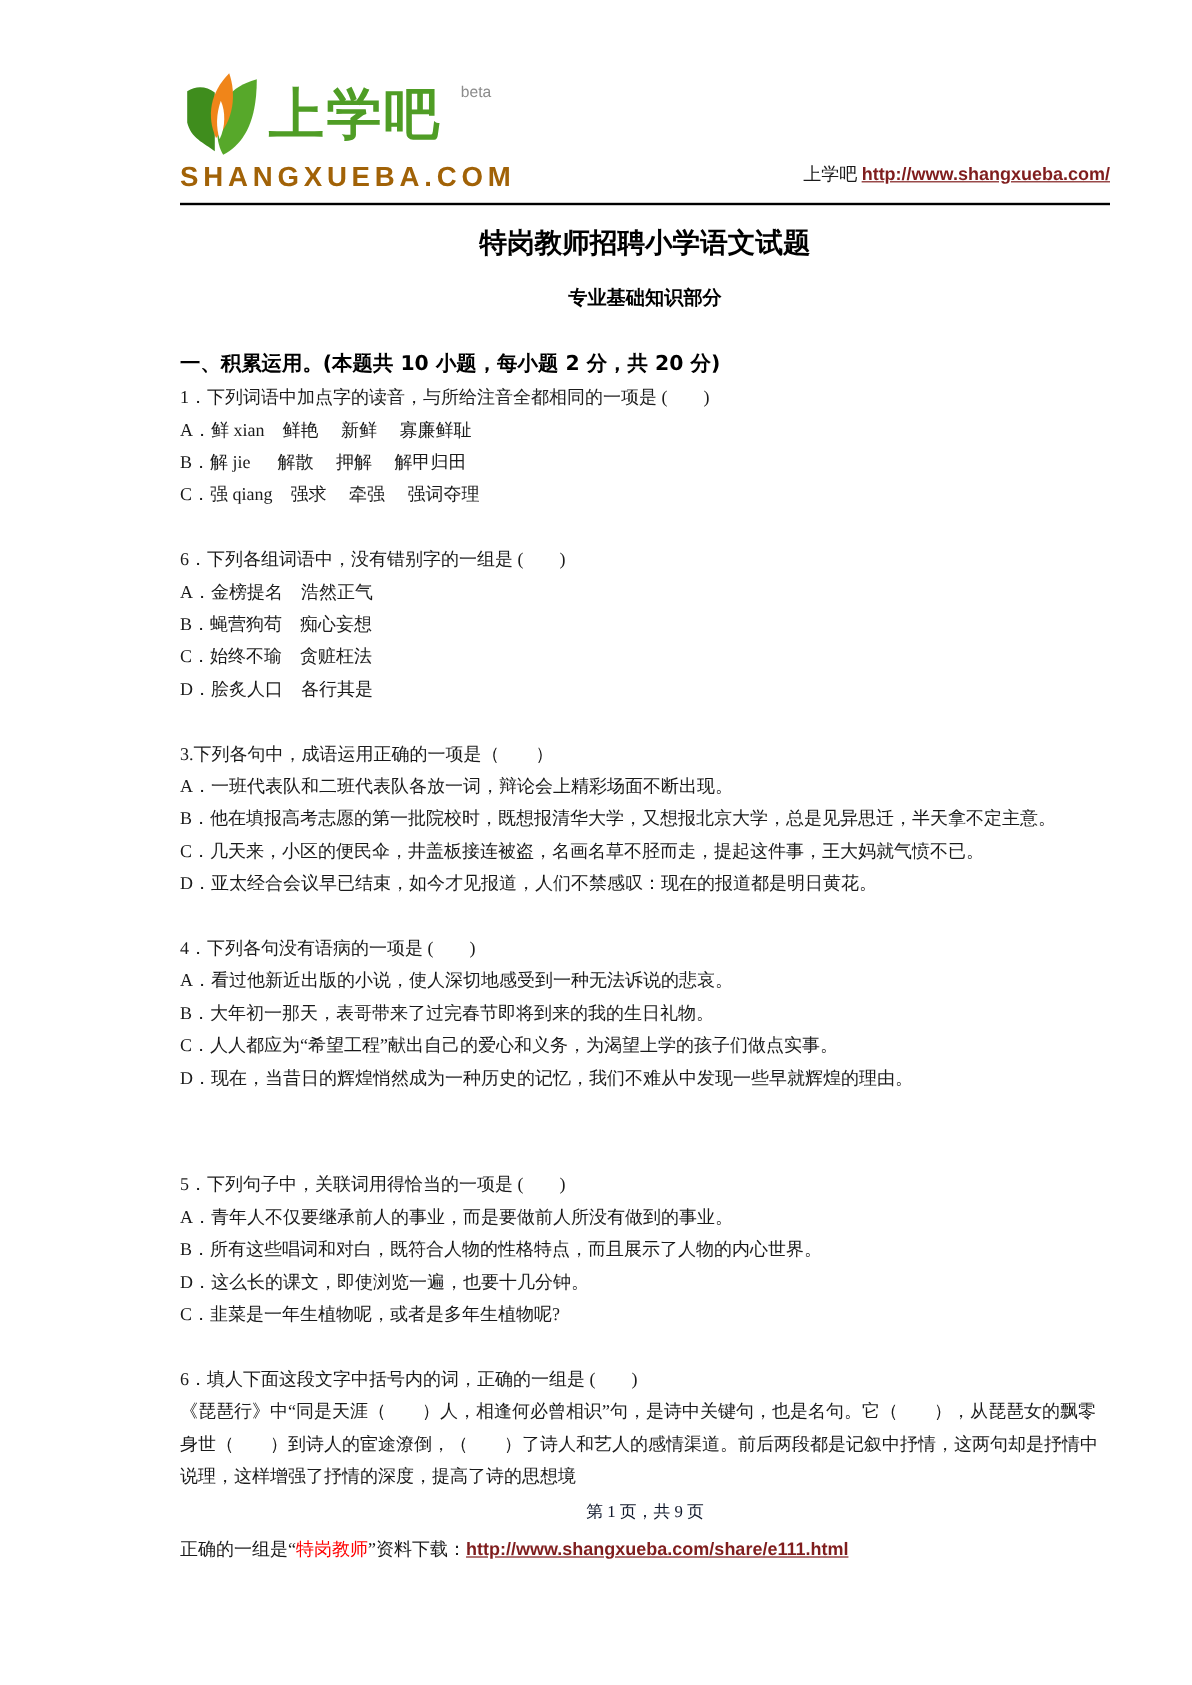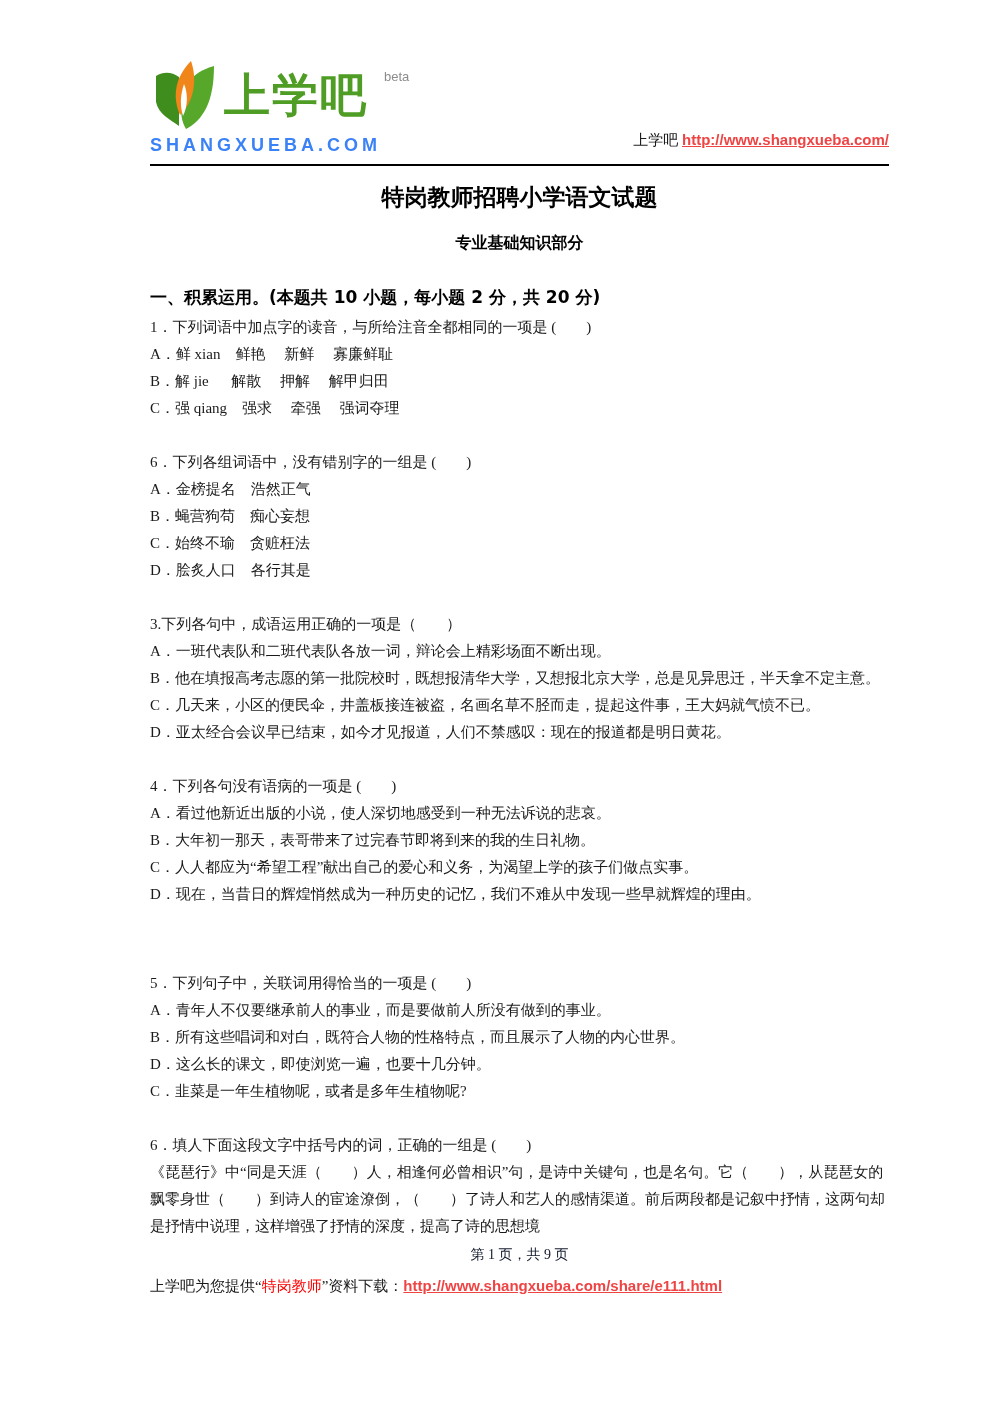--- a/index.html
+++ b/index.html
@@ -8,21 +8,21 @@
     background: #ffffff;
   }
   body {
     width: 993px;
     height: 1404px;
     overflow: hidden;
     font-family: "Liberation Serif", "DejaVu Serif", serif;
     color: #1a1a1a;
   }
   .page {
-    padding: 60px 104px 0 150px;
+    padding: 60px 68px 0 150px;
   }
   
   .header {
     display: flex;
     justify-content: space-between;
     align-items: flex-end;
   }
   .logo-block { line-height: 1; }
   .logo-top {
     display: flex;
@@ -41,35 +41,35 @@
     font-family: "Liberation Sans", sans-serif;
     font-size: 13px;
     color: #8c8c8c;
     position: relative;
     top: 10px;
     left: 16px;
   }
   .brand-domain {
     font-family: "Liberation Sans", sans-serif;
     font-weight: bold;
-    font-size: 18px;
-    color: #3b82f6;
+    font-size: 23px;
+    color: #a16207;
     letter-spacing: 4px;
     margin-top: 4px;
   }
   .header-right {
     font-size: 15px;
     padding-bottom: 4px;
     white-space: nowrap;
   }
   .header-right .site-label { color: #1a1a1a; }
   a.url-link {
     font-family: "Liberation Sans", sans-serif;
     font-weight: bold;
-    color: #ef4444;
+    color: #7f1d1d;
     text-decoration: underline;
   }
   .divider {
     border: none;
     border-top: 2px solid #000;
     margin: 10px 0 0 0;
   }
   
   .doc-title {
     font-family: "DejaVu Sans", sans-serif;
@@ -189,16 +189,16 @@
   </div>
 
   <div class="qblock">
     <p class="line">6．填人下面这段文字中括号内的词，正确的一组是 (　　)</p>
     <p class="line">《琵琶行》中“同是天涯（　　）人，相逢何必曾相识”句，是诗中关键句，也是名句。它（　　），从琵琶女的飘零身世（　　）到诗人的宦途潦倒，（　　）了诗人和艺人的感情渠道。前后两段都是记叙中抒情，这两句却是抒情中说理，这样增强了抒情的深度，提高了诗的思想境</p>
   </div>
 
   <div class="page-info">第 1 页，共 9 页</div>
 
   <div class="footer-line">
-    <span>上学吧为您提供“</span><span class="footer-highlight">特岗教师</span><span>”资料下载：</span><a class="url-link" href="#">http://www.shangxueba.com/share/e111.html</a>
+    <span>正确的一组是“</span><span class="footer-highlight">特岗教师</span><span>”资料下载：</span><a class="url-link" href="#">http://www.shangxueba.com/share/e111.html</a>
   </div>
 
 </div>
 
 </body></html>

